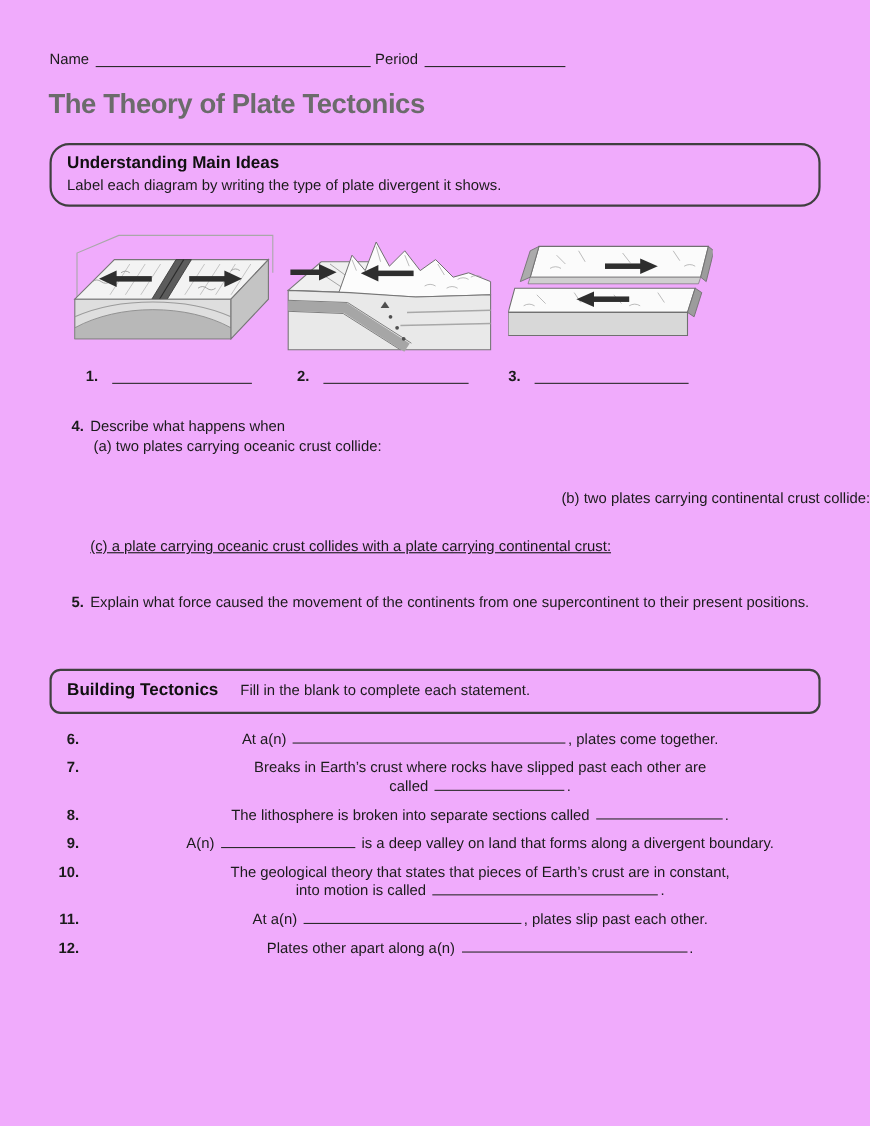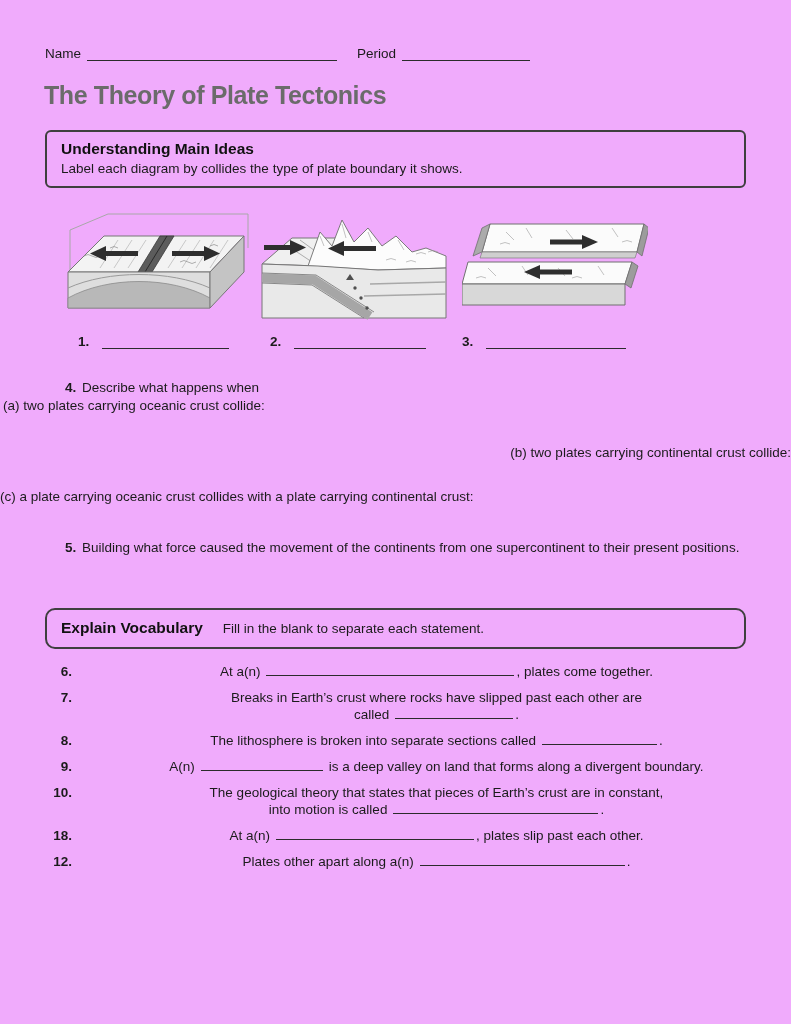--- a/index.html
+++ b/index.html
@@ -4,21 +4,21 @@
 <style>
   html,body{margin:0;padding:0;background:#fff;}
   .page{width:791px;height:1024px;background:#f0abfc;position:relative;overflow:hidden;
         font-family:"Liberation Sans",sans-serif;color:#1b1b1b;font-size:13.5px;}
   
   .hdr{display:flex;align-items:flex-end;margin:0 45px;padding-top:46px;}
   .hdr .lbl{white-space:pre;}
   
   .title{margin:20px 44px 0;font-size:25px;font-weight:700;color:#6b6b6b;letter-spacing:-0.4px;}
   
-  .sbox{margin:20px 45px 0;border:2px solid #3f3f3f;border-radius:6px;padding:8px 14px 10px;}
+  .sbox{margin:20px 45px 0;border:2px solid #3f3f3f;border-radius:18px;padding:8px 14px 10px;}
   .sbox .st{font-size:15.5px;font-weight:700;color:#111;}
   .sbox .si{font-size:13.5px;margin-top:3px;}
   .sbox2{margin:52px 45px 0;border:2px solid #3f3f3f;border-radius:10px;padding:9px 14px 10px;
          display:flex;align-items:baseline;}
   .sbox2 .st{font-size:15.5px;font-weight:700;color:#111;}
   .sbox2 .si{font-size:13.5px;margin-left:20px;}
   
   .figs{display:flex;margin:24px 0 0 60px;}
   .fig{flex:none;}
   .fig svg{display:block;}
@@ -29,47 +29,47 @@
   .blrow{display:flex;margin:12px 0 0 78px;font-weight:700;}
   .blrow .grp{width:192px;display:flex;align-items:flex-end;}
   .blrow .grp .num{margin-right:7px;}
   .bl{display:inline-block;border-bottom:1.5px solid #2b2b2b;height:12px;vertical-align:baseline;
       margin:0 2px 0 6px;}
   
   .q{display:flex;margin-left:65px;line-height:17px;}
   .qnum{font-weight:700;width:17px;flex:none;}
   .q10num{font-weight:700;width:30px;text-align:right;flex:none;margin-right:10px;}
   .q4{margin-top:30px;}
-  .q4 .part{line-height:17px;}
+  .q4 .part{margin-left:82px;line-height:17px;}
   .pa{margin-top:1px;padding-left:3px;}
   .pb{margin-top:30px;text-align:right;}
-  .pc{margin-top:27px;}
+  .pc{margin-top:27px;text-decoration:underline;}
   .q5{margin-top:34px;}
   
   .vlist{margin:14px 0 0 0;padding-left:42px;}
   .vitem{display:flex;line-height:17px;margin-bottom:9px;}
   .vtext{flex:1;text-align:center;}
 </style>
 </head>
 <body>
 
 <div class="page">
 
   <div class="hdr">
     <span class="lbl">Name</span>
     <span class="bl" style="width:250px"></span>
-    <span class="lbl" style="margin-left:18px">Period</span>
+    <span class="lbl" style="margin-left:2px">Period</span>
     <span class="bl" style="width:128px"></span>
   </div>
 
   <div class="title">The Theory of Plate Tectonics</div>
 
   <div class="sbox">
     <div class="st">Understanding Main Ideas</div>
-    <div class="si">Label each diagram by collides the type of plate boundary it shows.</div>
+    <div class="si">Label each diagram by writing the type of plate divergent it shows.</div>
   </div>
 
   <div class="figs">
 
     <div class="fig f1">
       <svg width="196" height="110" viewBox="0 0 196 110">
 
         <path d="M10,90 L10,18 L48,2 L188,2 L188,36" fill="none" stroke="#a8a8a8" stroke-width="1"></path>
 
         <polygon points="8,60 44,24 184,24 150,60" fill="#f3f3f3" stroke="#777" stroke-width="1"></polygon>
@@ -197,26 +197,26 @@
       <span class="qnum">4.</span>
       <span>Describe what happens when</span>
     </div>
     <div class="part pa">(a) two plates carrying oceanic crust collide:</div>
     <div class="part pb">(b) two plates carrying continental crust collide:</div>
     <div class="part pc">(c) a plate carrying oceanic crust collides with a plate carrying continental crust:</div>
   </div>
 
   <div class="q q5">
     <span class="qnum">5.</span>
-    <span>Building what force caused the movement of the continents from one supercontinent to their present positions.</span>
+    <span>Explain what force caused the movement of the continents from one supercontinent to their present positions.</span>
   </div>
 
   <div class="sbox2">
-    <span class="st">Explain Vocabulary</span>
-    <span class="si">Fill in the blank to separate each statement.</span>
+    <span class="st">Building Tectonics</span>
+    <span class="si">Fill in the blank to complete each statement.</span>
   </div>
 
   <div class="vlist">
 
     <div class="vitem">
       <span class="q10num">6.</span>
       <span class="vtext"><span>At a(n)</span><span class="bl" style="width:248px"></span><span>, plates come together.</span></span>
     </div>
 
     <div class="vitem">
@@ -235,21 +235,21 @@
       <span class="vtext"><span>A(n)</span><span class="bl" style="width:122px"></span><span> is a deep valley on land that forms along a divergent boundary.</span></span>
     </div>
 
     <div class="vitem">
       <span class="q10num">10.</span>
       <span class="vtext"><span>The geological theory that states that pieces of Earth’s crust are in constant,</span><br>
         <span>into motion is called</span><span class="bl" style="width:205px"></span><span>.</span></span>
     </div>
 
     <div class="vitem">
-      <span class="q10num">18.</span>
+      <span class="q10num">11.</span>
       <span class="vtext"><span>At a(n)</span><span class="bl" style="width:198px"></span><span>, plates slip past each other.</span></span>
     </div>
 
     <div class="vitem">
       <span class="q10num">12.</span>
       <span class="vtext"><span>Plates other apart along a(n)</span><span class="bl" style="width:205px"></span><span>.</span></span>
     </div>
 
   </div>
 </div>

